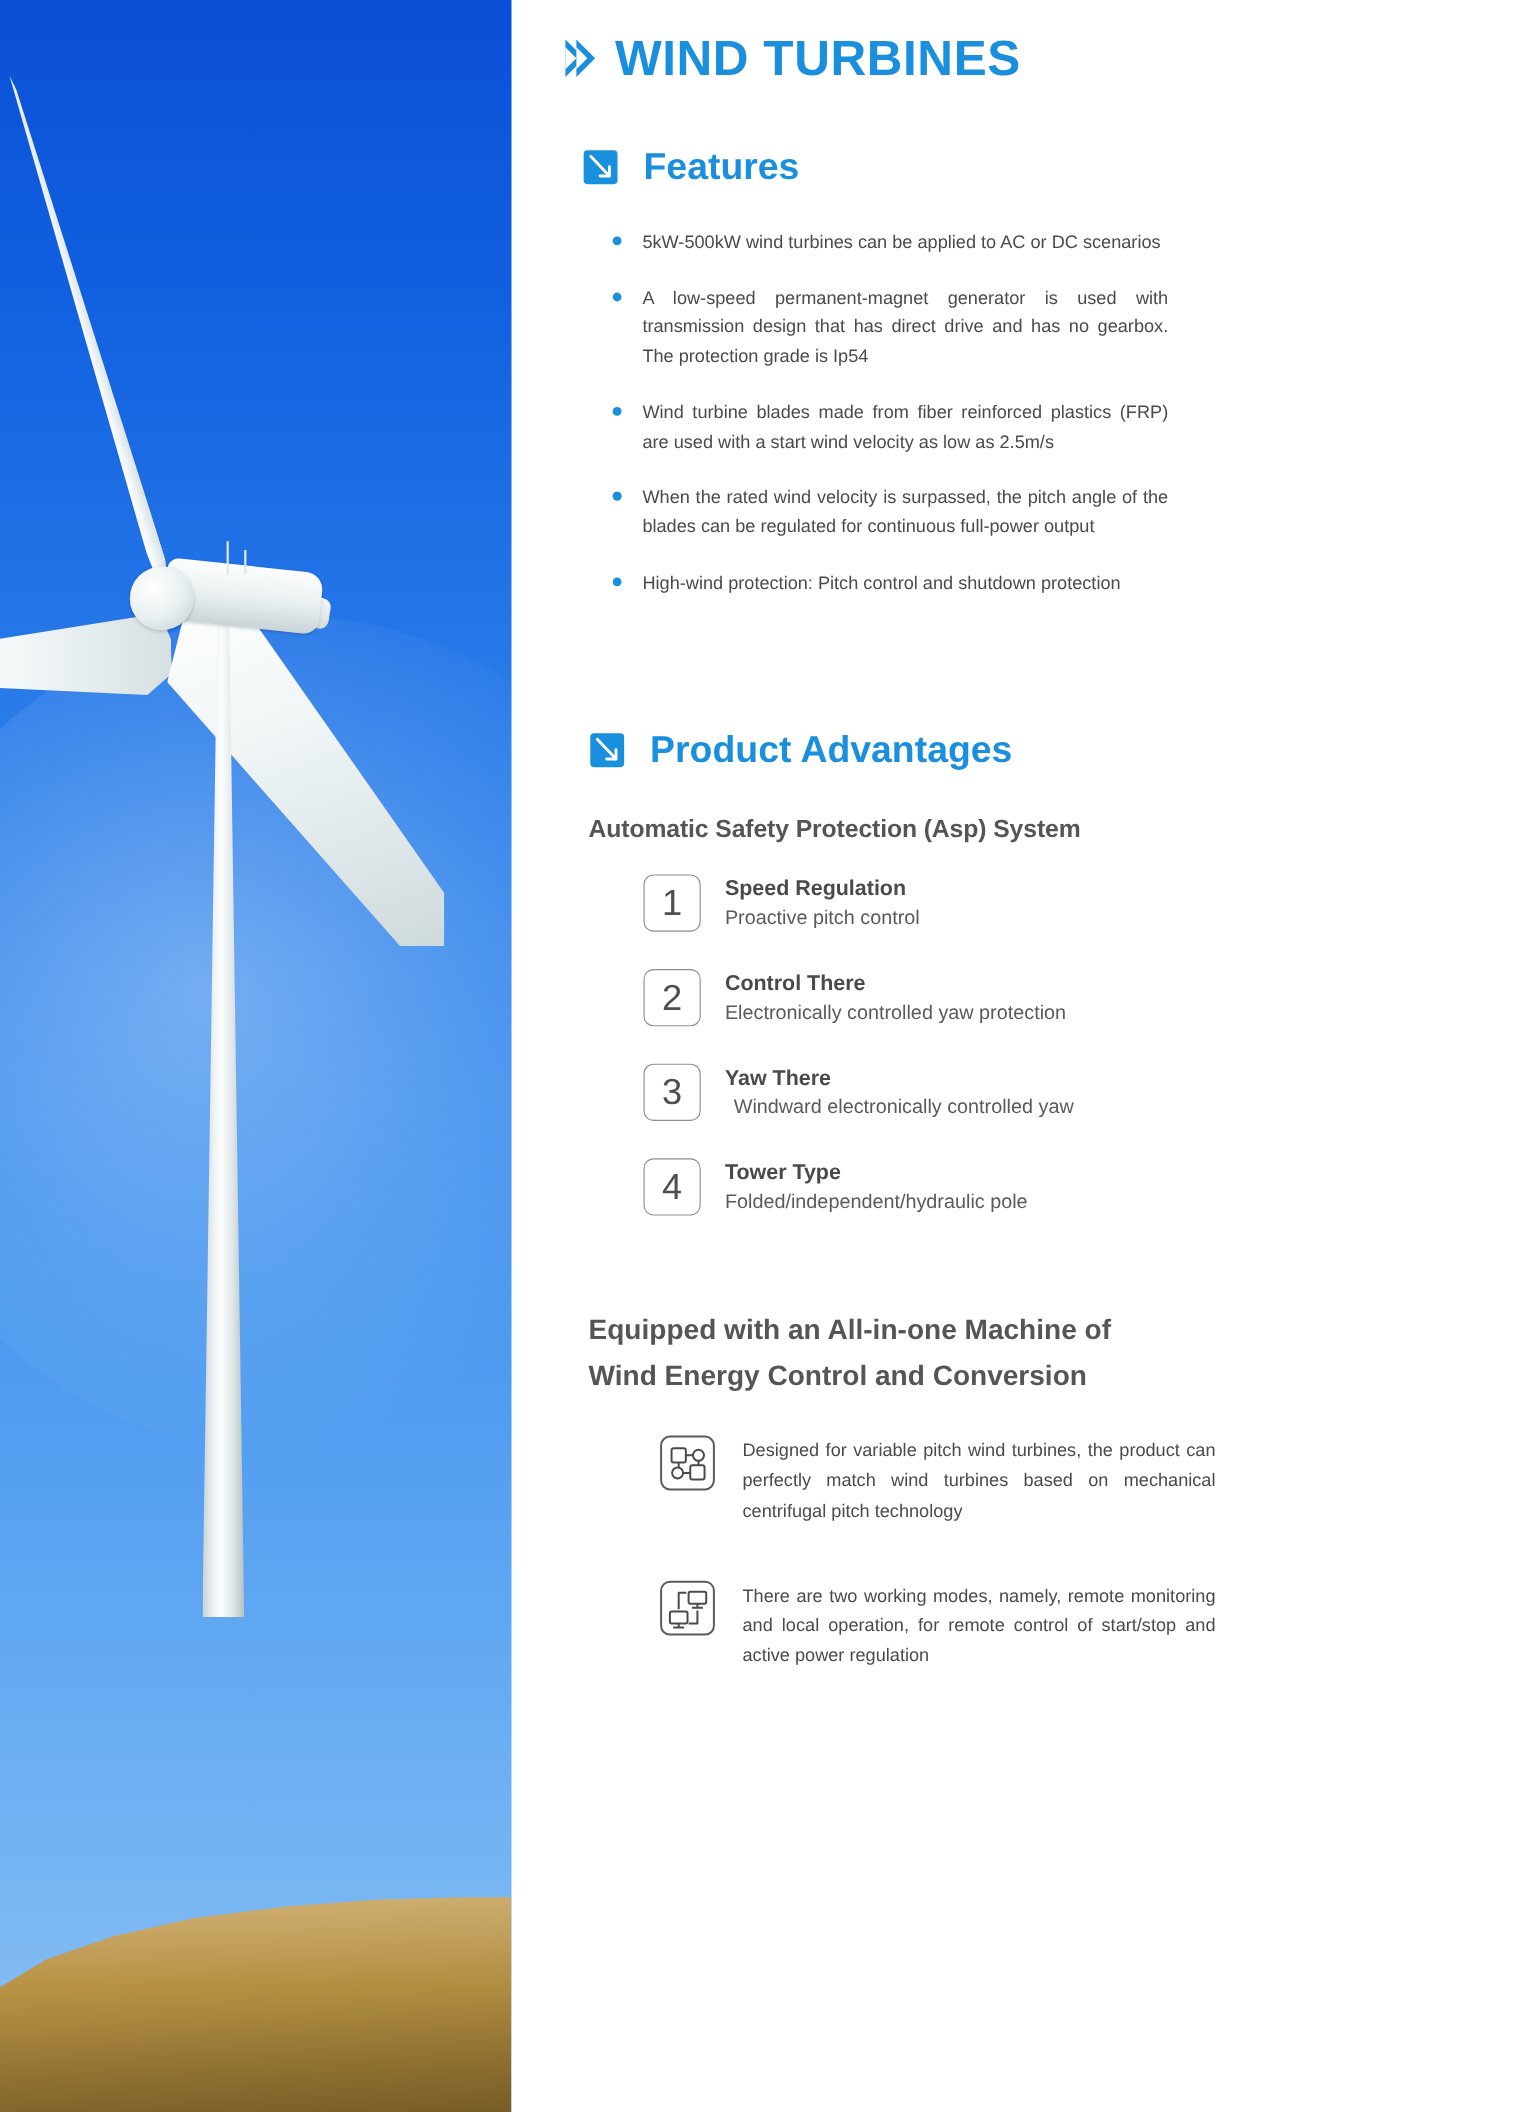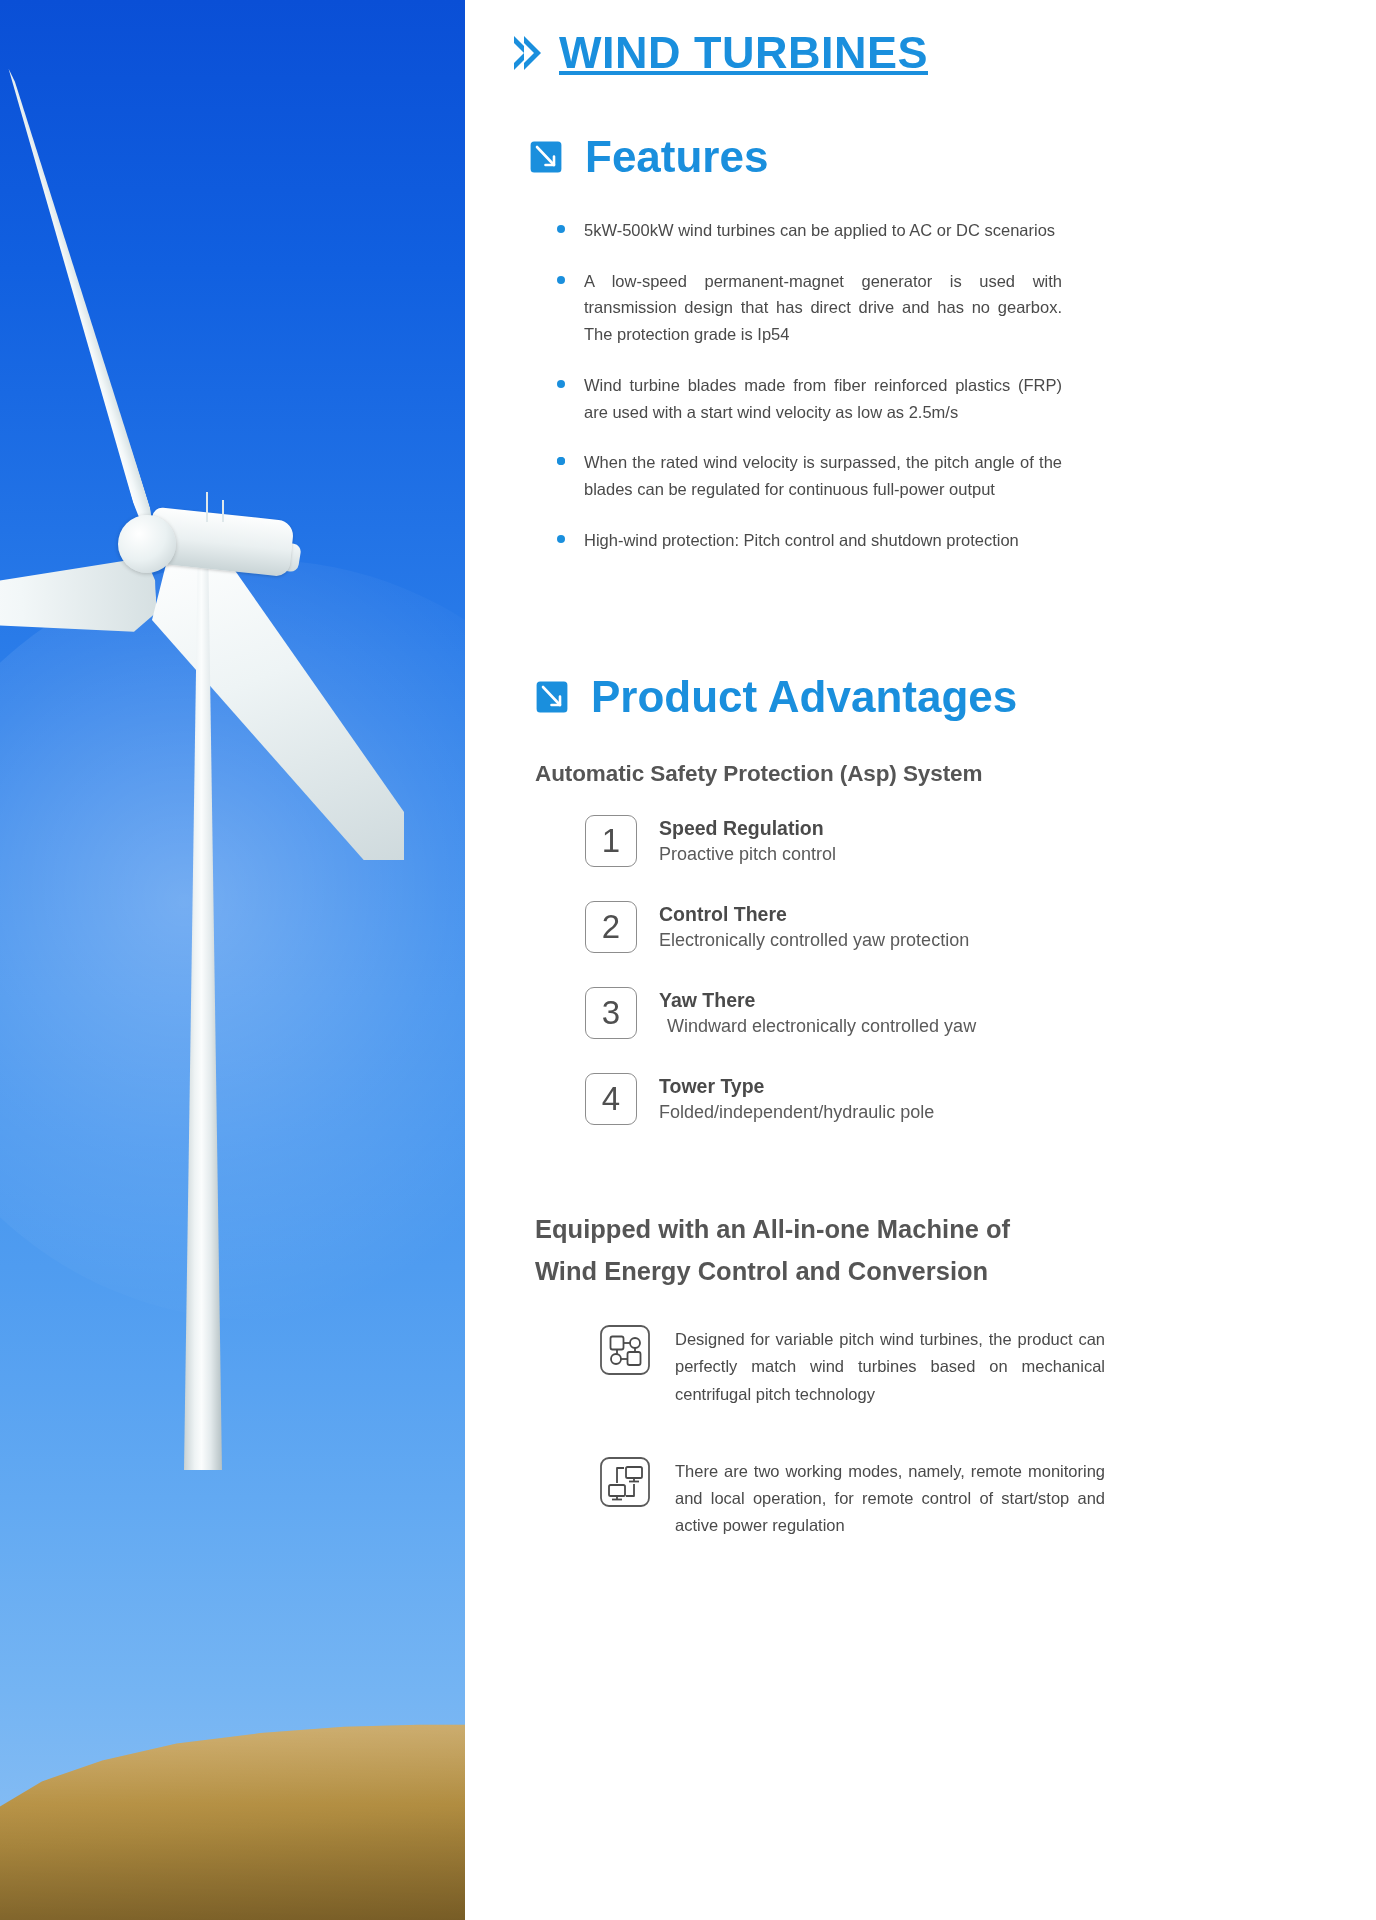--- a/index.html
+++ b/index.html
@@ -103,28 +103,28 @@
   }
   .chev::after {
     content:""; position:absolute;
     top:-10px; left:-17px;
     border-top:10px solid transparent;
     border-bottom:10px solid transparent;
     border-left:10px solid #ffffff;
   }
   .page-title {
     font-size:45px; font-weight:bold; color:#1a8fdd;
-    letter-spacing:0.5px; line-height:1;text-decoration:underline;
+    letter-spacing:0.5px; line-height:1;
   }
 
   
   .section-head { display:flex; align-items:center; gap:22px; }
   .sq-icon { width:34px; height:34px; position:relative; flex:0 0 34px; }
   .sq-icon svg { display:block; }
-  .section-title { font-size:44px; font-weight:bold; color:#1a8fdd; line-height:1; }
+  .section-title { font-size:34px; font-weight:bold; color:#1a8fdd; line-height:1; }
 
   #features-head { margin-top:60px; margin-left:8px; }
   #advantages-head { margin-top:0; margin-left:14px; }
 
   
   .bullets { margin-top:38px; padding-left:36px; list-style:none; }
   .bullets li {
     position:relative; padding-left:27px;
     font-size:16.5px; line-height:1.62; color:#4a4a4a;
     text-align:justify; margin-bottom:19px;

